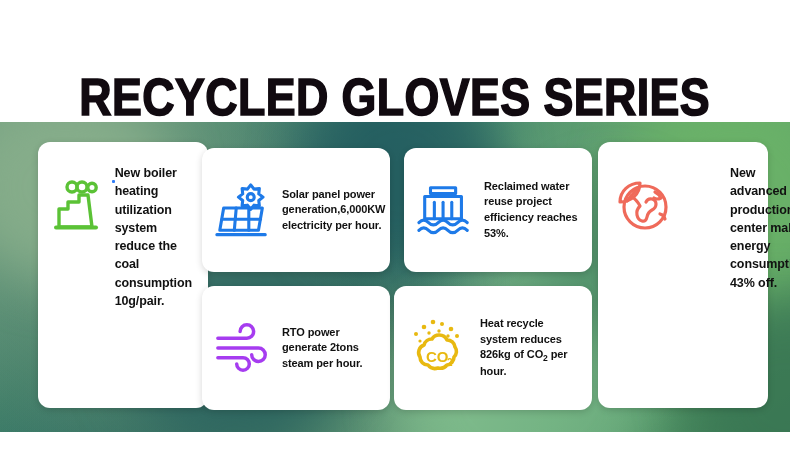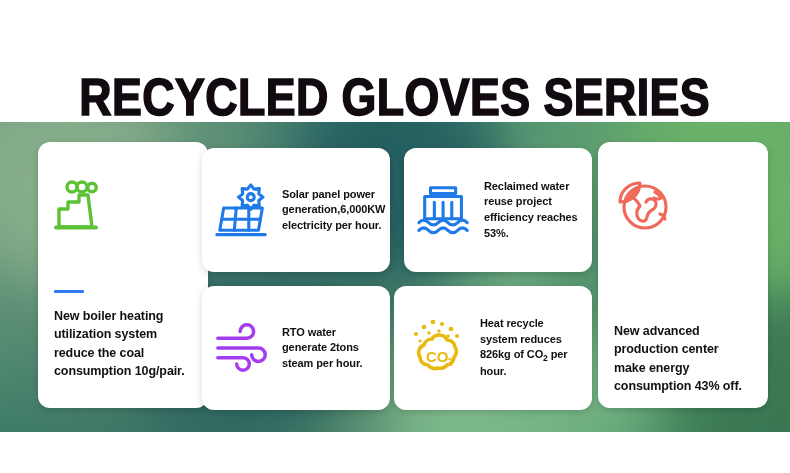--- a/index.html
+++ b/index.html
@@ -78,21 +78,21 @@
     box-shadow: 0 2px 7px rgba(0,0,0,0.16);
     box-sizing: border-box;
   }
 
   
   .card-tall {
     width: 170px;
     height: 266px;
     padding: 22px 16px 18px 16px;
     display: flex;
-    flex-direction: column;
+    flex-direction: row;
   }
   .card-tall .icon-wrap {
     height: 96px;
     display: flex;
     align-items: flex-start;
     padding-top: 14px;
   }
   .divider {
     width: 30px;
     height: 3px;
@@ -214,21 +214,21 @@
   <div class="card card-wide" id="card-rto">
     <div class="icon-wrap">
       <svg width="60" height="52" viewBox="0 0 60 52">
         <g fill="none" stroke="#a63cf0" stroke-width="3.6" stroke-linecap="round" stroke-linejoin="round">
           <path d="M4 16 H34 a7 7 0 1 0 -7 -7"></path>
           <path d="M4 26 H46 a7 7 0 1 1 -7 7"></path>
           <path d="M4 36 H30 a6.5 6.5 0 1 1 -6.5 6.5"></path>
         </g>
       </svg>
     </div>
-    <div class="card-text">RTO water generate 2tons steam per hour.</div>
+    <div class="card-text">RTO power generate 2tons steam per hour.</div>
   </div>
 
   <div class="card card-wide" id="card-co2">
     <div class="icon-wrap" style="width:64px;align-items:flex-end;">
       <svg width="64" height="62" viewBox="0 0 64 62">
         <g fill="#e8b910">
           <circle cx="10" cy="17" r="2.0"></circle>
             <circle cx="18" cy="10" r="2.3"></circle>
           <circle cx="27" cy="5" r="2.3"></circle>
             <circle cx="36" cy="7" r="2.0"></circle>

